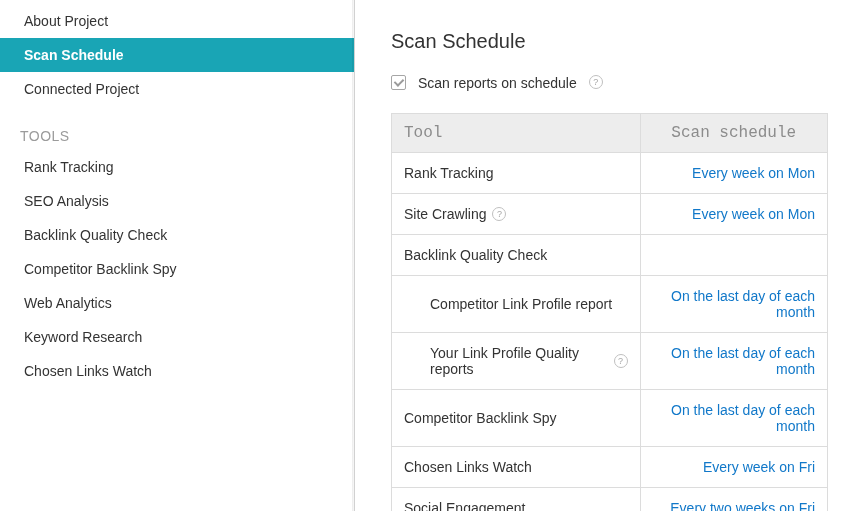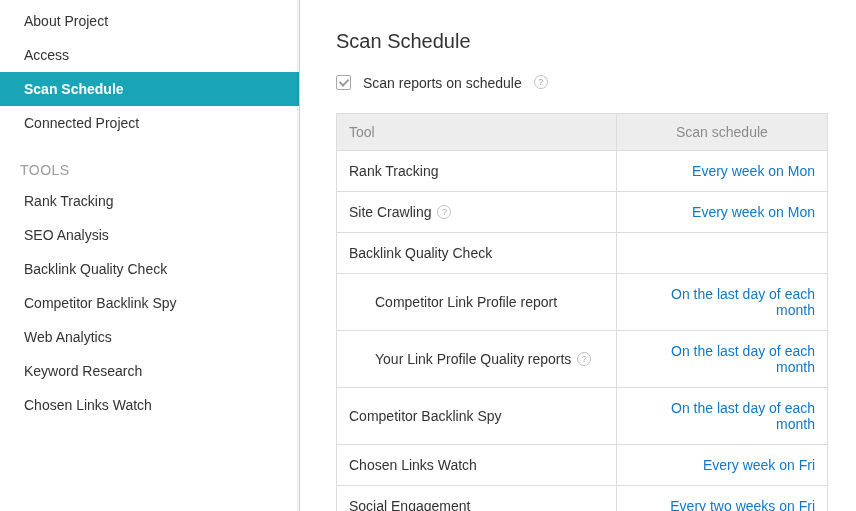--- a/index.html
+++ b/index.html
@@ -7,21 +7,21 @@
       font-family: Arial, 'Helvetica Neue', Helvetica, sans-serif;
       font-size: 14px;
       color: #333;
       background: #fff;
       display: flex;
       width: 856px;
       height: 511px;
       overflow: hidden;
     }
     .sidebar {
-      width: 300px;
+      width: 355px;
       background: #fff;
       border-right: 1px solid #d4d4d4;
       padding-top: 4px;
       position: relative;
     }
     .sidebar::after {
       content: "";
       position: absolute;
       top: 0;
       right: -1px;
@@ -101,24 +101,25 @@
     }
     .table {
       width: 100%;
       border: 1px solid #dcdcdc;
       border-collapse: collapse;
     }
     .table th {
       background: #ededed;
       color: #8c8c8c;
       font-weight: normal;
-      font-size: 14px;
+      font-size: 16px;
       padding: 10px 12px;
       border: 1px solid #dcdcdc;
       text-align: left;
+      font-family: Liberation Mono, monospace;
     }
     .table th:first-child { width: 57%; }
     .table th:last-child { text-align: center; }
     .table td {
       padding: 12px 12px;
       border: 1px solid #dcdcdc;
       font-size: 14px;
       color: #333;
       vertical-align: middle;
     }
@@ -132,21 +133,20 @@
       cursor: pointer;
     }
     .tool-cell { display: flex; align-items: center; gap: 6px; }
     .tool-cell.indent { padding-left: 26px; align-items: center; }
   </style>
 </head>
 <body>
 
 <aside class="sidebar">
     <div class="sidebar-item">About Project</div>
-    <div class="sidebar-item">Access</div>
     <div class="sidebar-item active">Scan Schedule</div>
     <div class="sidebar-item">Connected Project</div>
     <div class="sidebar-group-header">TOOLS</div>
     <div class="sidebar-item">Rank Tracking</div>
     <div class="sidebar-item">SEO Analysis</div>
     <div class="sidebar-item">Backlink Quality Check</div>
     <div class="sidebar-item">Competitor Backlink Spy</div>
     <div class="sidebar-item">Web Analytics</div>
     <div class="sidebar-item">Keyword Research</div>
     <div class="sidebar-item">Chosen Links Watch</div>

